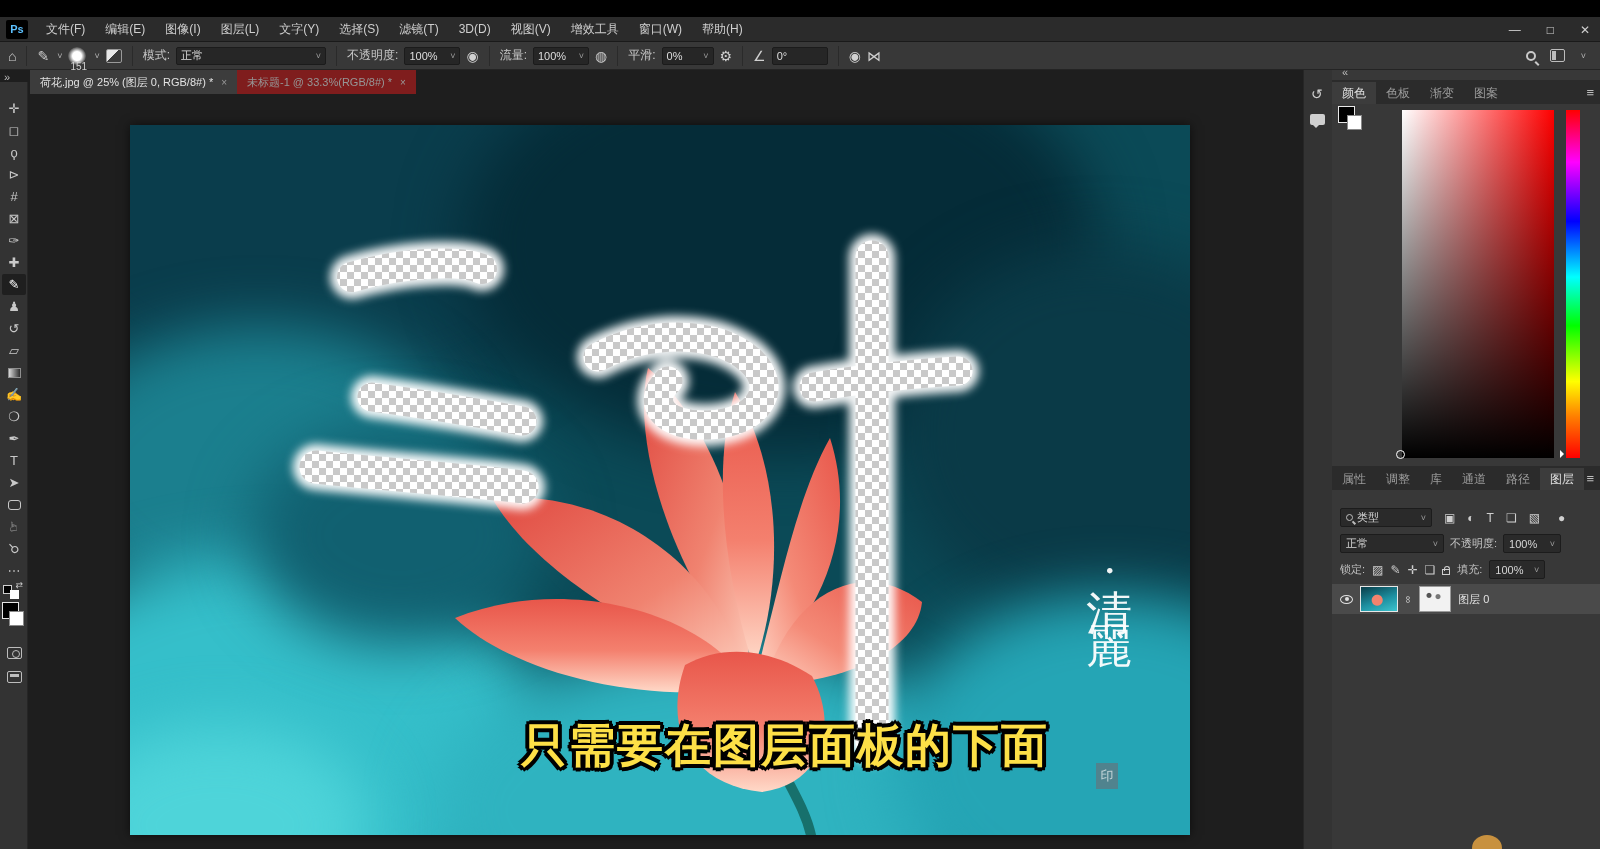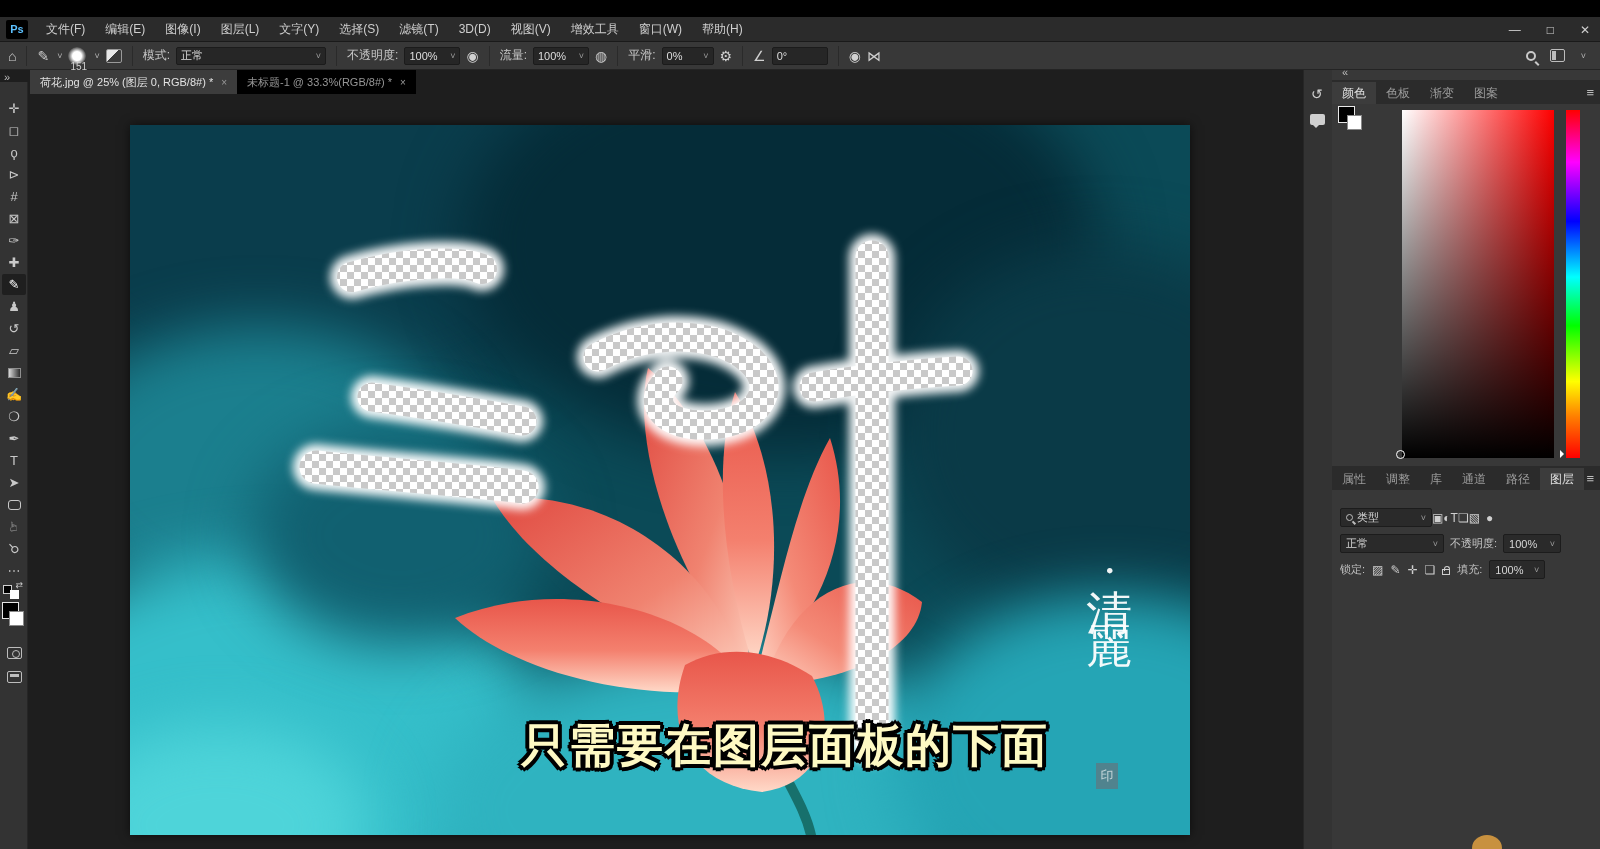--- a/index.html
+++ b/index.html
@@ -33,21 +33,21 @@
   .mag { width:10px; height:10px; border:2px solid #c9c9c9; border-radius:50%; position:relative; }
   .mag::after { content:''; position:absolute; width:2px; height:5px; background:#c9c9c9;
     left:8px; top:8px; transform:rotate(-45deg); }
   #wsicon { width:15px; height:13px; border:1px solid #bdbdbd; border-radius:2px; position:relative; }
   #wsicon::after { content:''; position:absolute; left:1px; top:1px; bottom:1px; width:4px; background:#bdbdbd; }
 
   
   #tabbar { left:30px; top:70px; width:1270px; height:24px; background:#1e1e1e; display:flex; align-items:flex-end; }
   .doctab { height:24px; display:flex; align-items:center; gap:8px; padding:0 10px; font-size:11px; }
   .doctab.active { background:#3c3c3c; color:#e2e2e2;text-align:right; }
-  .doctab.inactive { background:#000000; color:#969696;text-align:right; }
+  .doctab.inactive { background:#7f1d1d; color:#969696;text-align:right; }
   .tabclose { font-size:10px; color:#9a9a9a; }
   #expandleft { left:4px; top:71px; color:#bdbdbd; font-size:11px; }
 
   
   #toolbar { left:0; top:82px; width:28px; height:767px; background:#333; border-right:1px solid #262626; }
   .tool { position:absolute; left:2px; width:24px; height:21px; display:flex; align-items:center; justify-content:center; }
   .tool.sel { background:#1f1f1f; border-radius:2px; }
   .tglyph { color:#c9c9c9; font-size:13px; line-height:1; }
   .tool.sel .tglyph { color:#fff; }
   .rotneg90 { display:inline-block; transform:rotate(-90deg); }
@@ -68,21 +68,21 @@
 
   
   #canvas { left:130px; top:125px; width:1060px; height:710px; overflow:hidden;
     background:#0b4a57; box-shadow:0 0 10px rgba(0,0,0,.6); }
   .blob { position:absolute; border-radius:50%; filter:blur(30px); }
   #caption { right:58px; top:428px; writing-mode:vertical-rl; color:rgba(255,255,255,.94);
     font-family:"Liberation Serif", serif; font-size:46px; letter-spacing:10px; line-height:1; }
   #seal { right:72px; top:638px; width:22px; height:26px; background:rgba(160,70,70,.35);
     color:rgba(255,255,255,.65); font-size:13px; display:flex; align-items:center; justify-content:center; }
   #subtitle { left:0; right:0; bottom:58px; text-align:center; padding-left:250px;
-    font-size:46px; font-weight:bold; color:#fef9c3; letter-spacing:2px; white-space:nowrap;
+    font-size:46px; font-weight:bold; color:#fde047; letter-spacing:2px; white-space:nowrap;
     text-shadow:-3px -3px 0 #000,3px -3px 0 #000,-3px 3px 0 #000,3px 3px 0 #000,
                 -4px 0 0 #000,4px 0 0 #000,0 -4px 0 #000,0 4px 0 #000; }
 
   
   #dockstrip { left:1303px; top:70px; width:29px; height:779px; background:#333; border-left:1px solid #262626; }
   #histicon { left:1311px; top:86px; color:#cfcfcf; font-size:14px; }
   #bubbleicon { left:1310px; top:114px; width:15px; height:11px; background:#cfcfcf; border-radius:2px; }
   #bubbleicon::after { content:''; position:absolute; left:3px; top:11px; border:3px solid transparent; border-top-color:#cfcfcf; }
 
   #rightpanel { left:1332px; top:70px; width:268px; height:779px; background:#383838; }
@@ -422,21 +422,21 @@
       </div>
     <div class="ptab">
         <span>路径</span>
       </div>
     <div class="ptab active">
         <span>图层</span>
       </div>
     <span class="burger">≡</span>
   </div>
 
-  <div class="lrow" style="top:438px; gap:0;">
+  <div class="lrow" style="top:438px; gap:12px;">
     <div class="pfield" style="width:92px">
       <span class="minimag"></span>
       <span>类型</span>
       <span class="fchev">˅</span>
     </div>
     <span class="ficon">▣</span>
     <span class="ficon">◐</span>
     <span class="ficon">T</span>
     <span class="ficon">❏</span>
     <span class="ficon">▧</span>
@@ -462,15 +462,22 @@
     <span class="ficon">✛</span>
     <span class="ficon">❏</span>
     <span class="minilock"></span>
     <span class="plabel">填充:</span>
     <div class="pfield" style="width:56px">
       <span>100%</span>
       <span class="fchev">˅</span>
     </div>
   </div>
 
+  <div class="lrow" id="layerrow" style="top:514px; gap:7px;">
+    <span class="eye"></span>
+    <span id="lthumb"></span>
+    <span class="linkg">∞</span>
+    <span id="lmask"></span>
+    <span class="plabel" style="color:#e2e2e2">图层 0</span>
+  </div>
 </div>
 
 <div class="abs" id="avatarblob"></div>
 
 </body></html>

